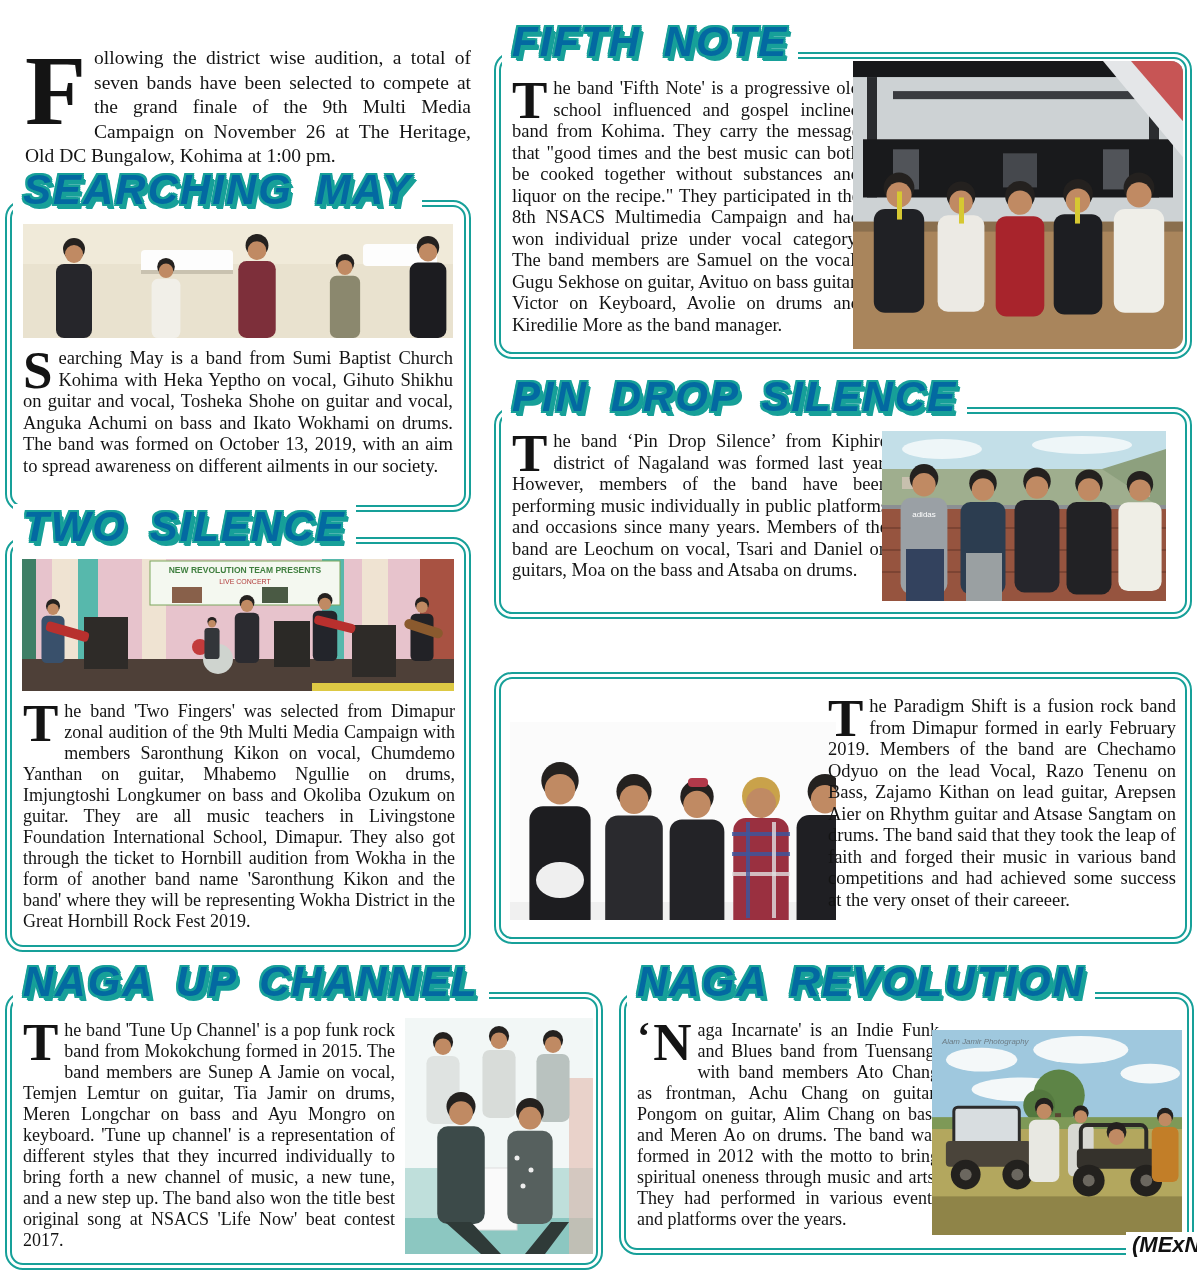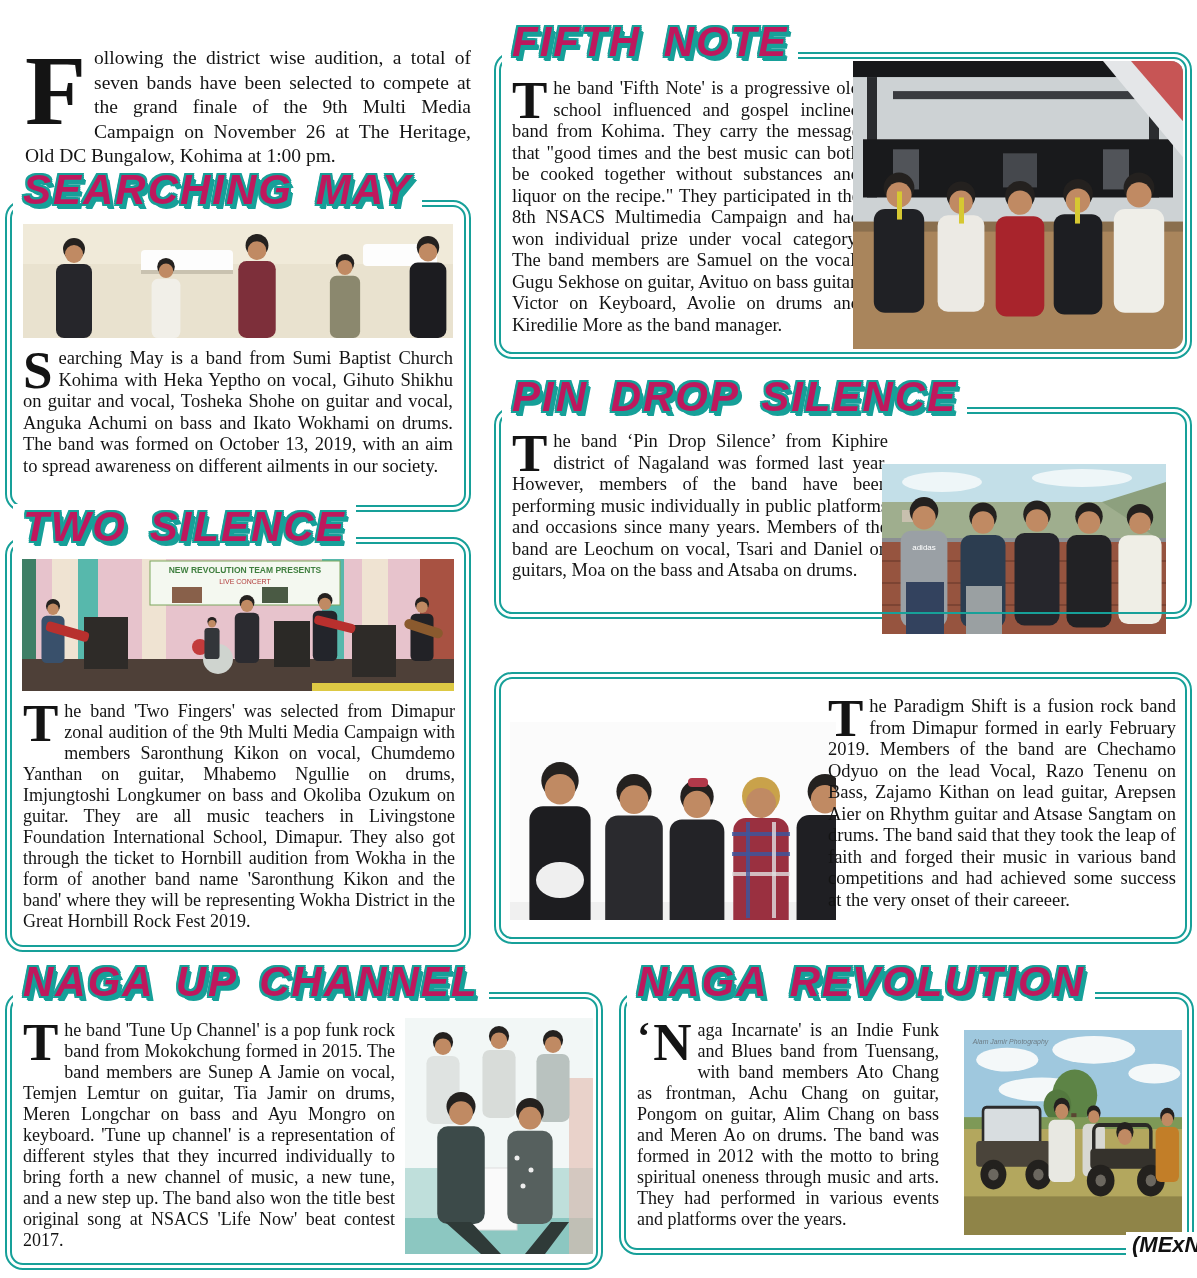--- a/index.html
+++ b/index.html
@@ -9,21 +9,21 @@
 
   
   .sec{position:absolute;border:2px solid var(--t);border-radius:18px;background:#fff;}
   .sec::after{content:"";position:absolute;inset:3px;border:2px solid var(--t);
               border-radius:13px;pointer-events:none;}
 
   
   .band-title{position:absolute;top:-35px;left:6px;margin:0;z-index:3;background:#fff;
     padding:0 10px;white-space:nowrap;
     font:italic bold 42px/1.1 "Liberation Sans",sans-serif;
-    letter-spacing:2px;word-spacing:9px;color:#be185d;
+    letter-spacing:2px;word-spacing:9px;color:#0369a1;
     text-shadow:
       -2px -2px 0 var(--t), 2px -2px 0 var(--t), -2px 2px 0 var(--t), 2px 2px 0 var(--t),
       -2px 0 0 var(--t), 2px 0 0 var(--t), 0 -2px 0 var(--t), 0 2px 0 var(--t),
       3px 4px 0 var(--t), 4px 5px 0 var(--t);}
 
   
   .btxt{position:absolute;margin:0;text-align:justify;font-size:18.5px;line-height:21.5px;}
   .t-sm{font-size:18px;line-height:21px;}
   .dc2{float:left;font-weight:bold;font-size:53px;line-height:41px;padding:2px 6px 0 0;}
   .dc4{float:left;font-weight:bold;font-size:100px;line-height:82px;padding:4px 8px 0 0;}
@@ -144,21 +144,21 @@
         <rect x="222" y="136" width="5" height="26" fill="#d6c832"></rect>
       </svg>
     </div>
   </section>
 
   <section class="sec" style="left:494px;top:407px;width:694px;height:208px;">
     <h2 class="band-title">PIN DROP SILENCE</h2>
     <p class="btxt" style="left:16px;top:22px;width:376px;">
       <span class="dc2">T</span><span>he band ‘Pin Drop Silence’ from Kiphire district of Nagaland was formed last year. However, members of the band have been performing music individually in public platforms and occasions since many years. Members of the band are Leochum on vocal, Tsari and Daniel on guitars, Moa on the bass and Atsaba on drums.</span>
     </p>
-    <div class="ph" style="right:24px;top:22px;width:284px;height:170px;margin-top:33px;">
+    <div class="ph" style="right:24px;top:22px;width:284px;height:170px;">
       <svg viewBox="0 0 284 170" preserveAspectRatio="none">
         <rect width="284" height="170" fill="#c3dfe8"></rect>
         <ellipse cx="60" cy="18" rx="40" ry="10" fill="#eef6f8"></ellipse>
         <ellipse cx="200" cy="14" rx="50" ry="9" fill="#eef6f8"></ellipse>
         <rect y="38" width="284" height="42" fill="#9fae8e"></rect>
         <path d="M220 38 L284 18 L284 80 Z" fill="#8da07e"></path>
         <rect x="20" y="46" width="18" height="12" fill="#c8c0ae"></rect>
         <rect x="150" y="50" width="16" height="10" fill="#6f6f6f"></rect>
         <rect x="250" y="56" width="18" height="10" fill="#c0b09a"></rect>
         <rect y="74" width="284" height="5" fill="#8b8f93"></rect>
@@ -228,21 +228,21 @@
         <path d="M146 204 L120 236 L140 236 L164 204 Z" fill="#2f3a38"></path>
       </svg>
     </div>
   </section>
 
   <section class="sec" style="left:619px;top:992px;width:571px;height:259px;">
     <h2 class="band-title">NAGA REVOLUTION</h2>
     <p class="btxt t-sm" style="left:16px;top:26px;width:302px;">
       <span class="lq">‘</span><span class="dc2">N</span><span>aga Incarnate' is an Indie Funk and Blues band from Tuensang, with band members Ato Chang as frontman, Achu Chang on guitar, Pongom on guitar, Alim Chang on bass and Meren Ao on drums. The band was formed in 2012 with the motto to bring spiritual oneness through music and arts. They had performed in various events and platforms over the years.</span>
     </p>
-    <div class="ph" style="right:10px;top:36px;width:218px;height:205px;">
+    <div class="ph" style="right:10px;top:36px;width:250px;height:205px;">
       <svg viewBox="0 0 252 207" preserveAspectRatio="none">
         <rect width="252" height="96" fill="#9fc8de"></rect>
         <ellipse cx="50" cy="30" rx="36" ry="12" fill="#f4f8f9"></ellipse>
         <ellipse cx="150" cy="20" rx="48" ry="14" fill="#f4f8f9"></ellipse>
         <ellipse cx="220" cy="44" rx="30" ry="10" fill="#f4f8f9"></ellipse>
         <ellipse cx="90" cy="60" rx="50" ry="12" fill="#f4f8f9"></ellipse>
         <circle cx="128" cy="66" r="26" fill="#5d8446"></circle>
         <circle cx="108" cy="76" r="16" fill="#54793f"></circle>
         <rect x="124" y="84" width="6" height="18" fill="#5a4632"></rect>
         <rect y="88" width="252" height="14" fill="#7e9957"></rect>

